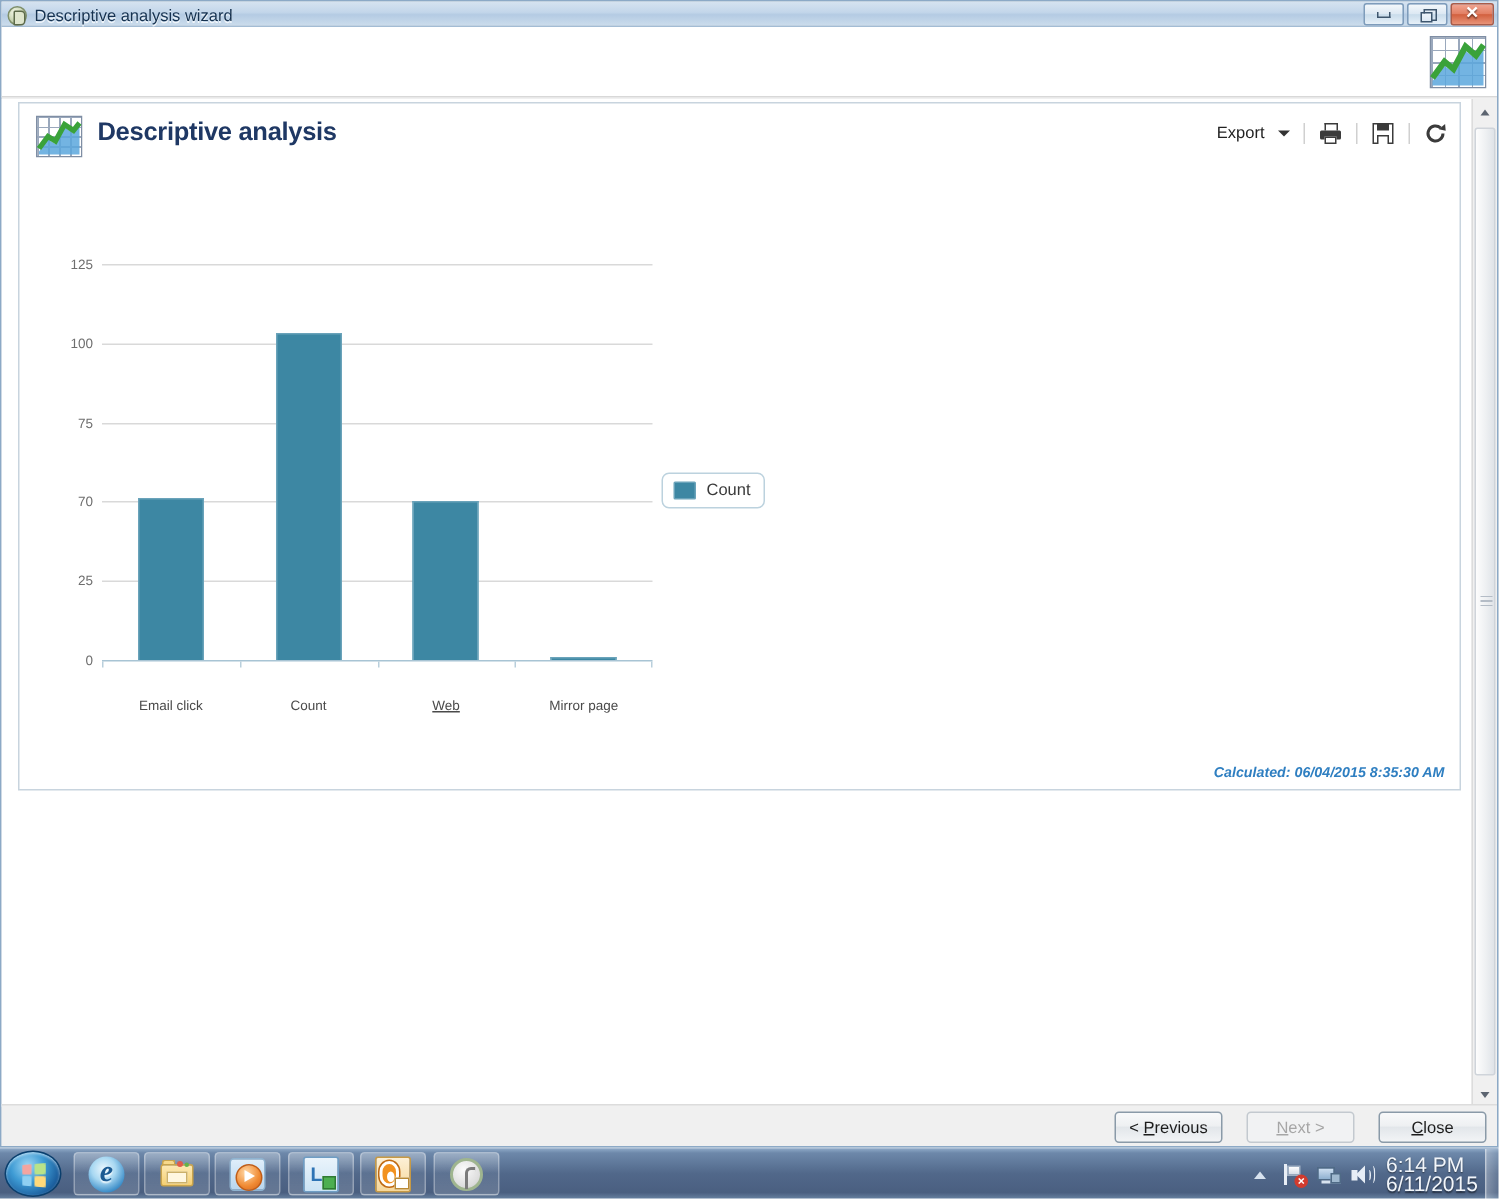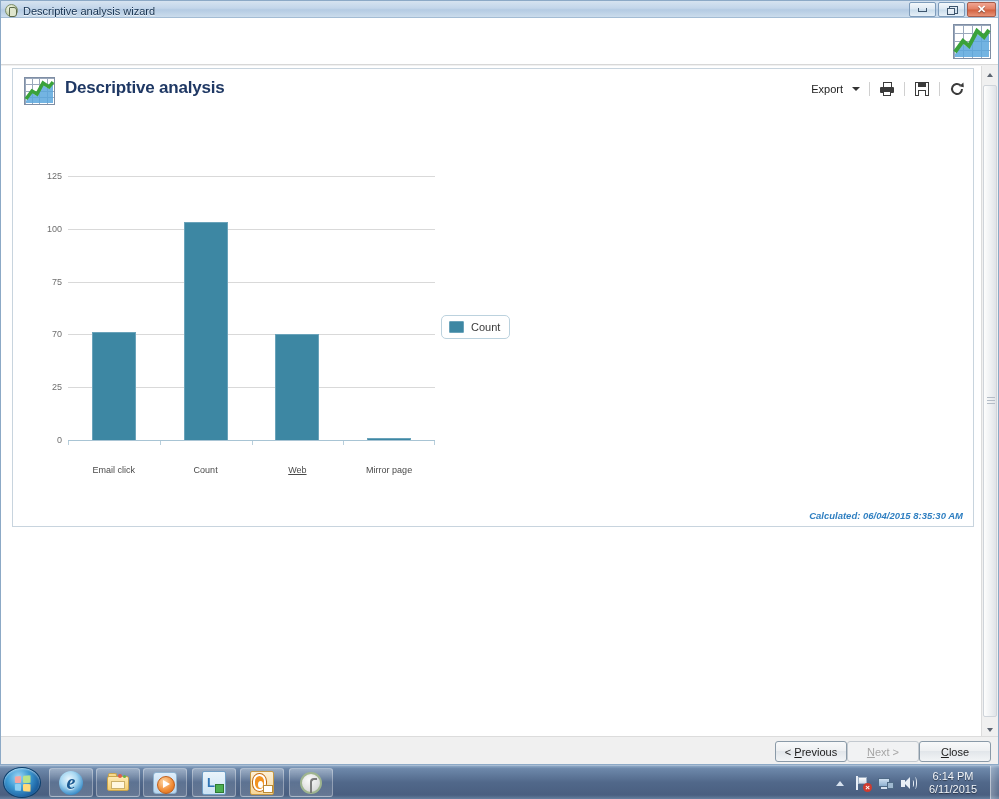--- a/index.html
+++ b/index.html
@@ -273,21 +273,21 @@
   
   #footer {
     position: absolute;
     left: 0; bottom: 0;
     width: 999px; height: 28px;
     background: #f0f0f0;
     border-top: 1px solid #dcdcdc;
   }
   #footer .btnrow {
     position: absolute; right: 9px; top: 4px;
-    display: flex; gap: 0; border-radius: 10px;
+    display: flex; gap: 16px; border-radius: 10px;
   }
   .wbtn {
     width: 72px; height: 21px;
     font-size: 11px; color: #1c1c1c;
     border: 1px solid #8a9aa8;
     border-radius: 3px;
     background: linear-gradient(to bottom, #f8f9fa 0%, #eef0f2 45%, #e2e6ea 50%, #f2f4f6 100%);
     display: flex; align-items: center; justify-content: center;
     font-family: "Liberation Sans", sans-serif;
   }
@@ -411,22 +411,22 @@
   .net-ico .base { position: absolute; left: 4px; top: 12px; width: 6px; height: 2px; background: #d7e2ef; }
   .net-ico .plug { position: absolute; right: 0px; top: 7px; width: 7px; height: 7px; background: #9fb8cf; border: 1px solid #4f6a86; }
 
   .spk-ico .box { position: absolute; left: 1px; top: 5px; width: 4px; height: 7px; background: #e8eef6; }
   .spk-ico .cone { position: absolute; left: 4px; top: 2px; width: 0; height: 0; border-top: 6.5px solid transparent; border-bottom: 6.5px solid transparent; border-right: 6px solid #e8eef6; }
   .spk-ico .w1 { position: absolute; left: 11px; top: 5px; width: 3px; height: 7px; border-right: 1.5px solid #e8eef6; border-radius: 0 50% 50% 0 / 0 50% 50% 0; }
   .spk-ico .w2 { position: absolute; left: 13px; top: 2.5px; width: 4px; height: 12px; border-right: 1.5px solid #e8eef6; border-radius: 0 50% 50% 0 / 0 50% 50% 0; }
 
   #clock {
     width: 58px; margin-left: 4px; margin-right: 8px;
-    text-align: center; color: #f2f6fb;
-    font-size: 11px; line-height: 13px;
+    text-align: left; color: #f2f6fb;
+    font-size: 14px; line-height: 13px;
     text-shadow: 0 1px 1px rgba(0,0,0,0.5);
   }
   #showdesk {
     width: 9px; height: 34px;
     background: linear-gradient(to right, rgba(255,255,255,0.30), rgba(255,255,255,0.10));
     border-left: 1px solid rgba(255,255,255,0.55);
   }
 </style>
 </head>
 <body>

